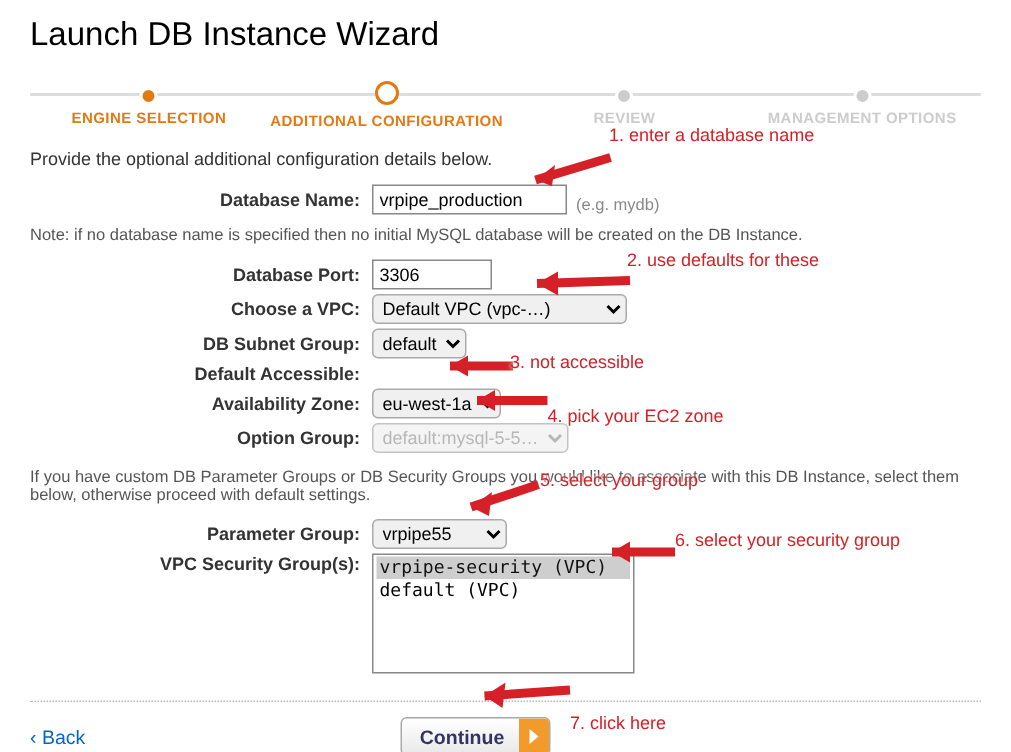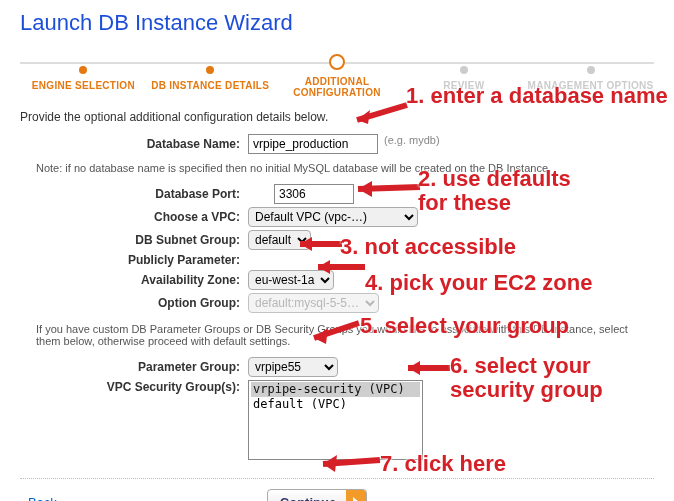--- a/index.html
+++ b/index.html
@@ -7,21 +7,21 @@
     padding: 10px 20px;
     font-family: "Helvetica Neue", Arial, sans-serif;
     font-size: 12px;
     color: #333;
     width: 634px;
     position: relative;
   }
   h1.page-title {
     font-size: 22px;
     font-weight: 300;
-    color: #1d4ed8;
+    color: #000000;
     margin: 0 0 20px 0;
   }
   .stepper {
     display: flex;
     align-items: center;
     margin: 0 0 12px 0;
     position: relative;
   }
   .step-line {
     position: absolute;
@@ -73,32 +73,32 @@
   .label-col {
     width: 220px;
     text-align: right;
     font-weight: bold;
     padding-right: 8px;
     font-size: 12px;
   }
   .input-col {
     flex: 1;
     display: flex;
-    align-items: flex-start;
+    align-items: flex-end;
     gap: 6px;
   }
   input[type="text"].text {
     width: 120px;
     padding: 2px 4px;
     font-size: 12px;
     border: 1px solid #888;
     background:#fff;
   }
   .eg { color: #888; font-size: 11px; }
-  .note { font-size: 11px; color: #555; margin: 8px 0 10px 16px; }
+  .note { font-size: 11px; color: #555; margin: 8px 0 10px 0; }
   select {
     font-size: 12px;
     padding: 1px 2px;
     background: #f0f0f0;
     border: 1px solid #aaa;
     border-radius: 4px;
   }
   select.listbox {
     background: white;
     border: 1px solid #888;
@@ -135,22 +135,22 @@
     align-items: center;
     justify-content: center;
     color: white;
   }
   .continue-arrow svg { width:10px; height:10px; fill:white; }
 
   
   .callout {
     position: absolute;
     color: #d62027;
-    font-weight: bold;
-    font-size: 22px;
+    font-weight: normal;
+    font-size: 12px;
     line-height: 1.1;
     font-family: "Comic Sans MS","Marker Felt","Chalkboard",sans-serif;
     z-index: 20;
     text-shadow: 0 0 3px #fff, 0 0 3px #fff;
     pointer-events: none;
   }
   .arrow {
     position: absolute;
     z-index: 15;
     pointer-events: none;
@@ -161,24 +161,20 @@
 <body>
 
 <h1 class="page-title">Launch DB Instance Wizard</h1>
 
 <div class="stepper">
   <div class="step-line"></div>
   <div class="step done">
       <div class="step-dot"></div>
       <div class="step-label">ENGINE SELECTION</div>
     </div>
-  <div class="step done">
-      <div class="step-dot"></div>
-      <div class="step-label">DB INSTANCE DETAILS</div>
-    </div>
   <div class="step active">
       <div class="step-dot"></div>
       <div class="step-label">ADDITIONAL CONFIGURATION</div>
     </div>
   <div class="step">
       <div class="step-dot"></div>
       <div class="step-label">REVIEW</div>
     </div>
   <div class="step">
       <div class="step-dot"></div>
@@ -194,21 +190,21 @@
     <input class="text" type="text" value="vrpipe_production" style="">
     <span class="eg">(e.g. mydb)</span>
   </div>
 </div>
 
 <p class="note">Note: if no database name is specified then no initial MySQL database will be created on the DB Instance.</p>
 
 <div class="row">
   <div class="label-col">Database Port:</div>
   <div class="input-col">
-      <input class="text" style="width: 70px; margin-left: 26px;" type="text" value="3306">
+      <input class="text" style="width: 70px;" type="text" value="3306">
     </div>
 </div>
 
 <div class="row">
   <div class="label-col">Choose a VPC:</div>
   <div class="input-col">
     <select style="width:170px">
       <option>Default VPC (vpc-…)</option>
     </select>
   </div>
@@ -217,21 +213,21 @@
 <div class="row">
   <div class="label-col">DB Subnet Group:</div>
   <div class="input-col">
     <select>
       <option>default</option>
     </select>
   </div>
 </div>
 
 <div class="row">
-  <div class="label-col">Publicly Parameter:</div>
+  <div class="label-col">Default Accessible:</div>
 </div>
 
 <div class="row">
   <div class="label-col">Availability Zone:</div>
   <div class="input-col">
     <select>
       <option>eu-west-1a</option>
     </select>
   </div>
 </div>
@@ -281,21 +277,21 @@
     </button>
   </div>
 </div>
 
 <div class="callout" style="top:84px;left:406px">1. enter a database name</div>
 <div class="callout" style="top:167px;left:418px;width:170px">2. use defaults for these</div>
 <div class="callout" style="top:235px;left:340px">3. not accessible</div>
 <div class="callout" style="top:271px;left:365px">4. pick your EC2 zone</div>
 <div class="callout" style="top:314px;left:360px">5. select your group</div>
 <div class="callout" style="top:354px;left:450px;width:180px">6. select your security group</div>
-<div class="callout" style="top:452px;left:380px">7. click here</div>
+<div class="callout" style="top:476px;left:380px">7. click here</div>
 
 <div class="arrow" style="top:100px;left:352px">
   <svg width="60" height="30">
       <path d="M55 5 L5 20" stroke="#d62027" stroke-width="6" fill="none"></path>
       <path d="M5 20 L18 10 L16 24 Z" fill="#d62027"></path>
     </svg>
 </div>
 <div class="arrow" style="top:177px;left:350px">
   <svg width="75" height="30">
       <path d="M70 10 L8 12" stroke="#d62027" stroke-width="6" fill="none"></path>

